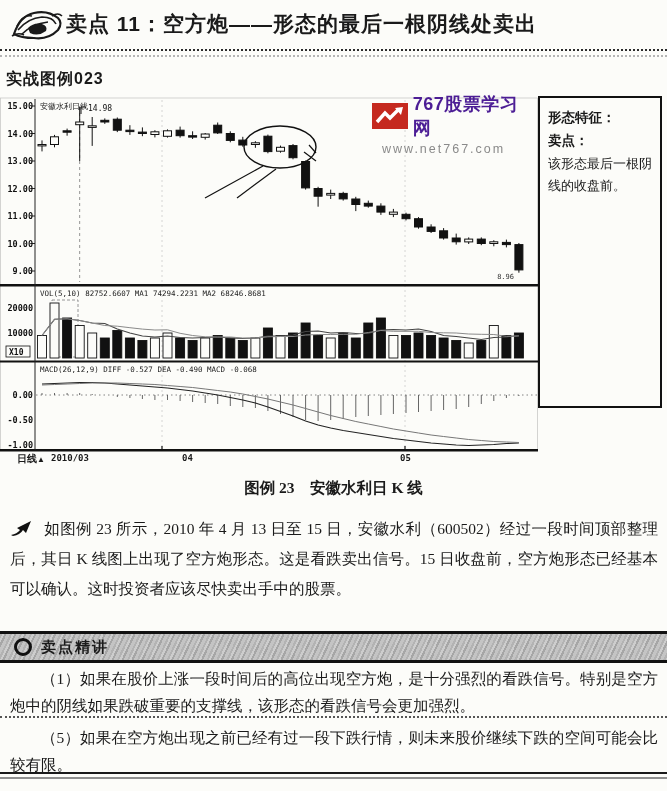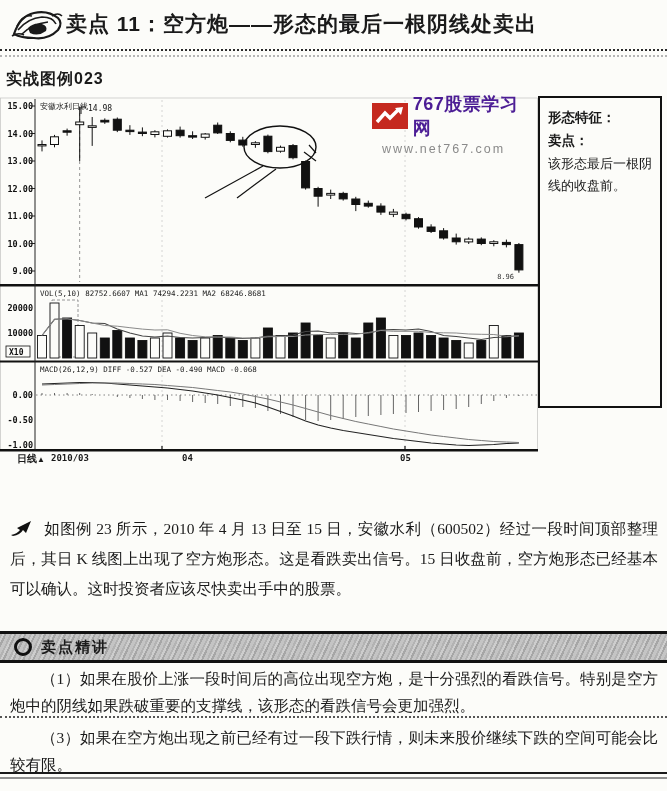--- a/index.html
+++ b/index.html
@@ -308,28 +308,29 @@
     <span class="t1">04</span>
     <span class="t2">05</span>
   </div>
 
   <div class="sidebar">
     <h4>形态特征：</h4>
     <h4>卖点：</h4>
     <p>该形态最后一根阴线的收盘前。</p>
   </div>
 
+  <div class="caption">图例 23　安徽水利日 K 线</div>
   <div class="body-para">
     <svg class="para-arrow" width="24" height="18" viewBox="0 0 24 18">
       <path d="M1 16 Q7 15 10 11 L7 9 L21 2 L16 14 L13 11 Q10 16 3 17 Z" fill="#111"></path>
     </svg><span>如图例 23 所示，2010 年 4 月 13 日至 15 日，安徽水利（600502）经过一段时间顶部整理后，其日 K 线图上出现了空方炮形态。这是看跌卖出信号。15 日收盘前，空方炮形态已经基本可以确认。这时投资者应该尽快卖出手中的股票。</span>
   </div>
 
   <div class="section-bar">
     <span class="ring-icon"></span>
     <span class="section-title">卖点精讲</span>
   </div>
   <div class="point point1">（1）如果在股价上涨一段时间后的高位出现空方炮，是十分强烈的看跌信号。特别是空方炮中的阴线如果跌破重要的支撑线，该形态的看跌信号会更加强烈。</div>
   <div class="dotted-sep"></div>
-  <div class="point point2">（3）如果在空方炮出现之前已经有过一段下跌行情，则未来股价继续下跌的空间可能会比较有限。</div>
+  <div class="point point2">（5）如果在空方炮出现之前已经有过一段下跌行情，则未来股价继续下跌的空间可能会比较有限。</div>
   <div class="bottom-rule"></div>
 
 </div>
 
 </body></html>

